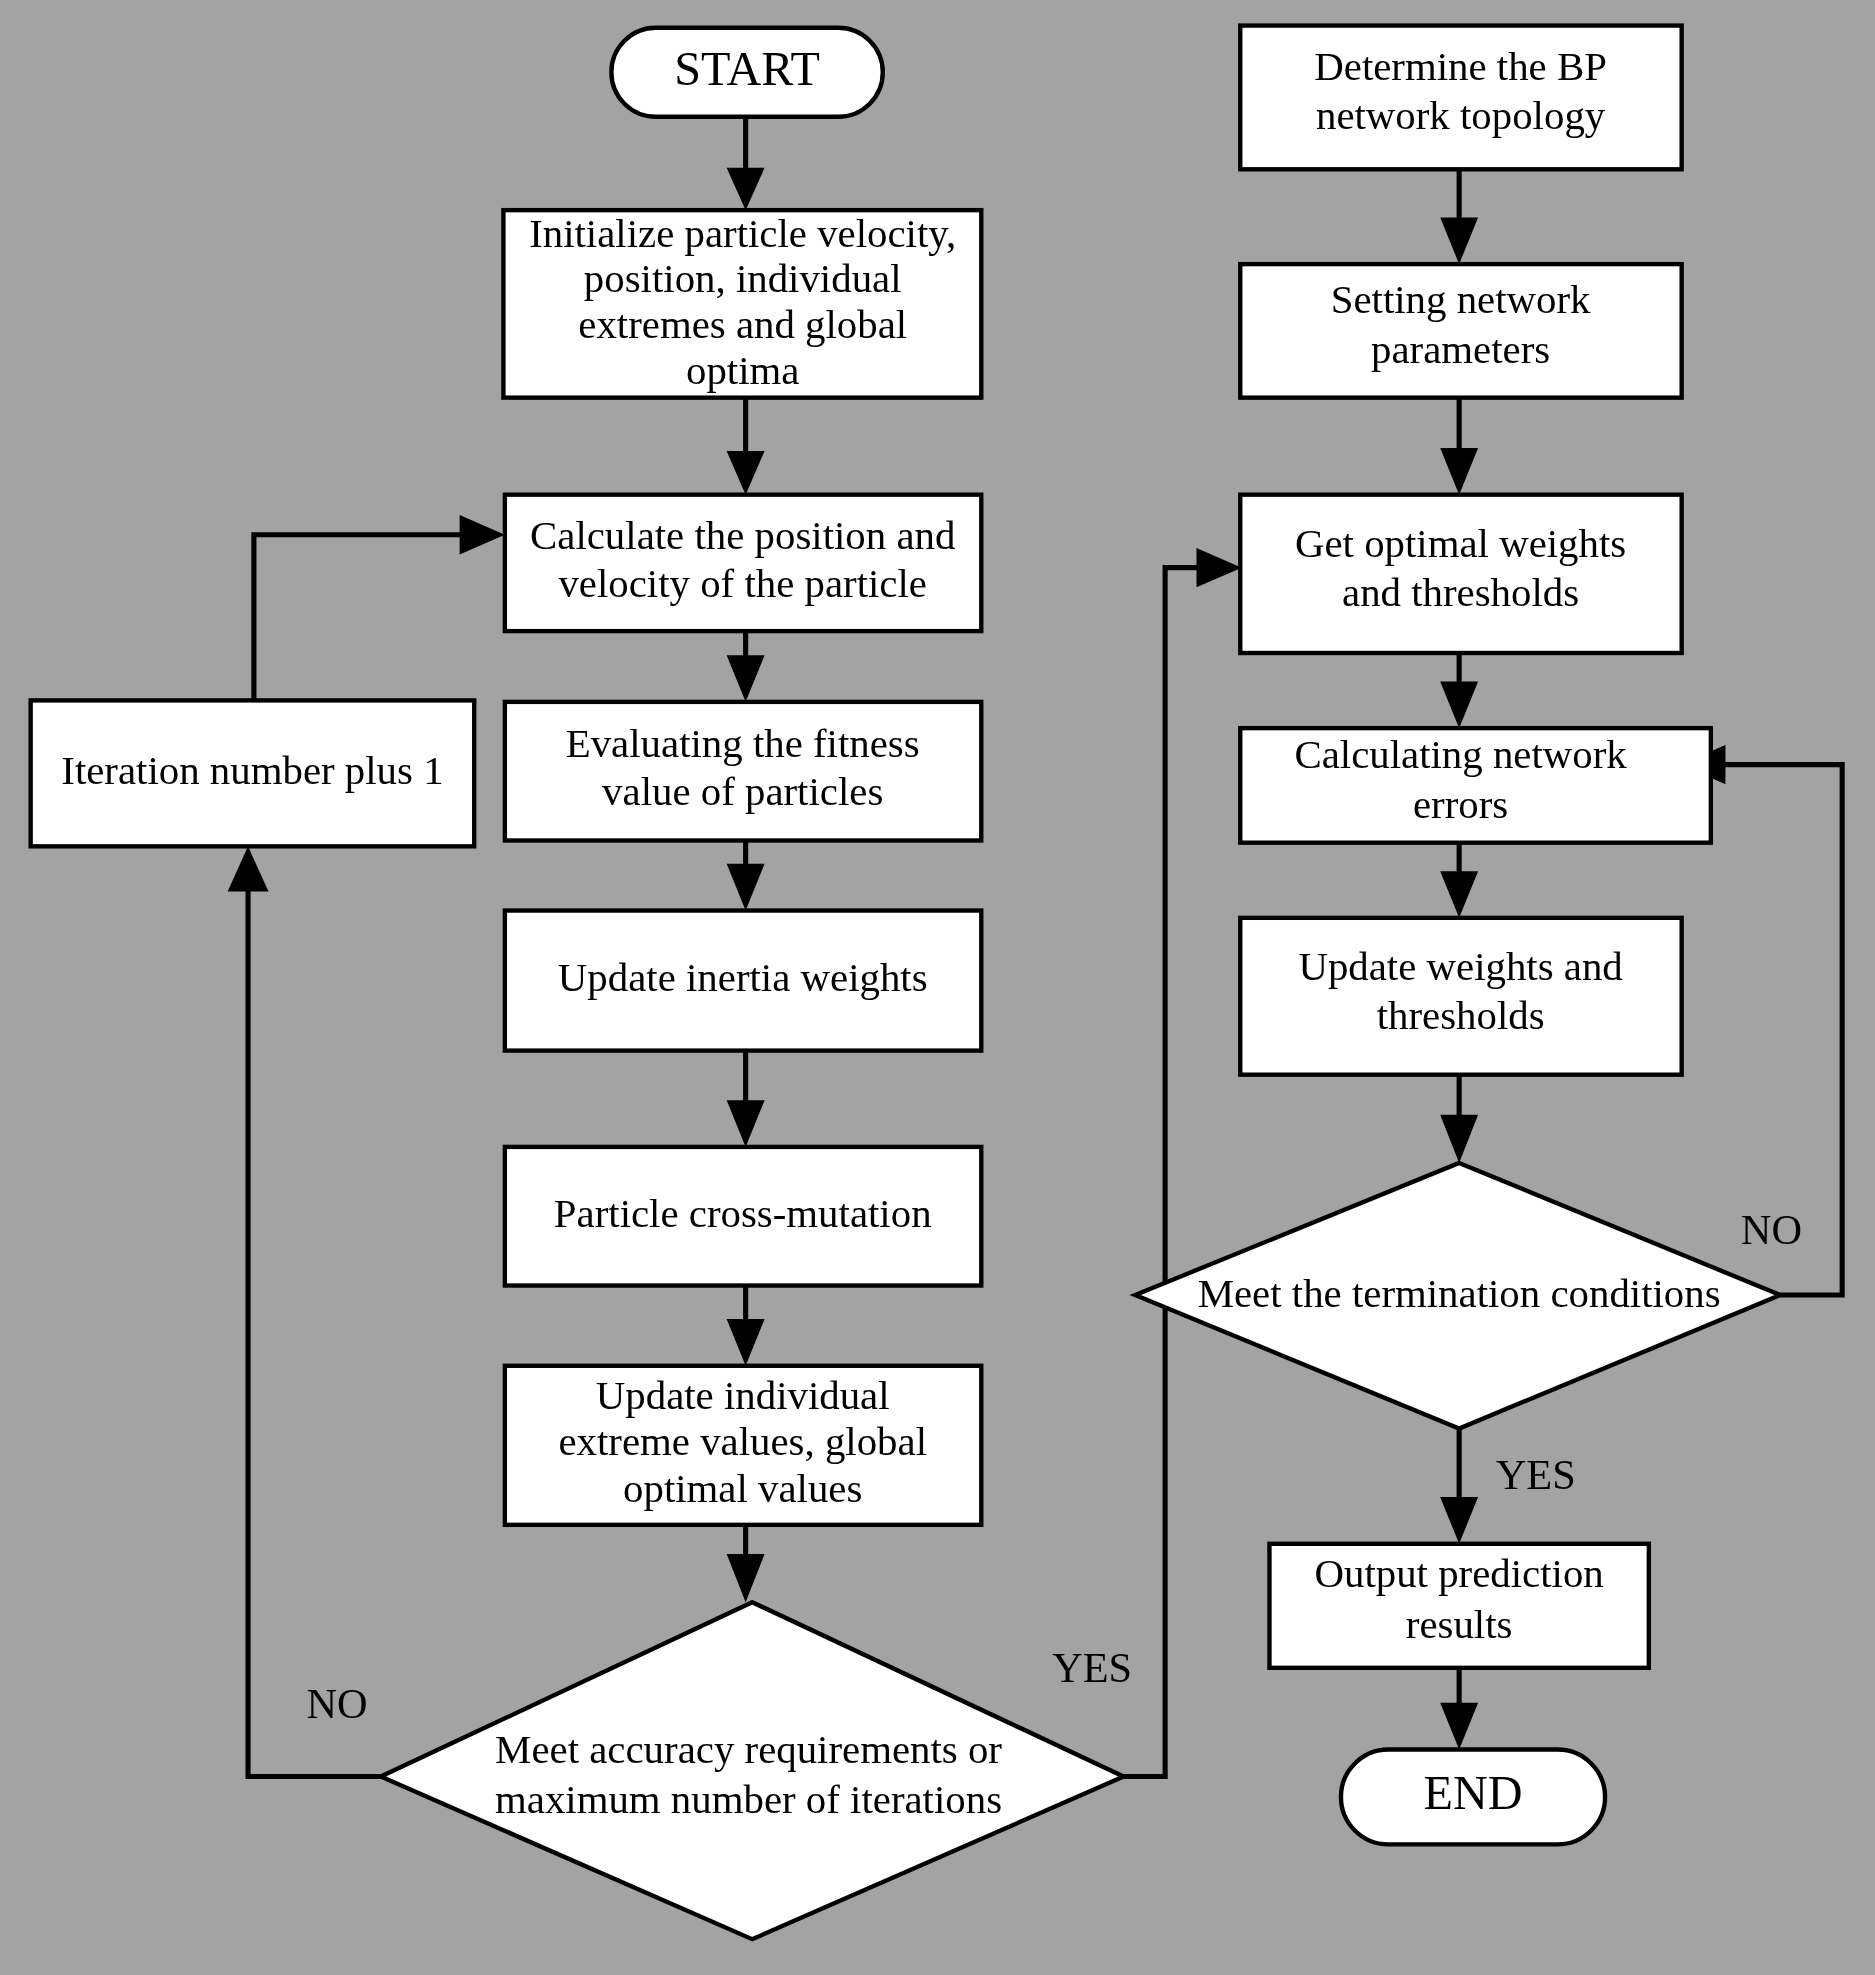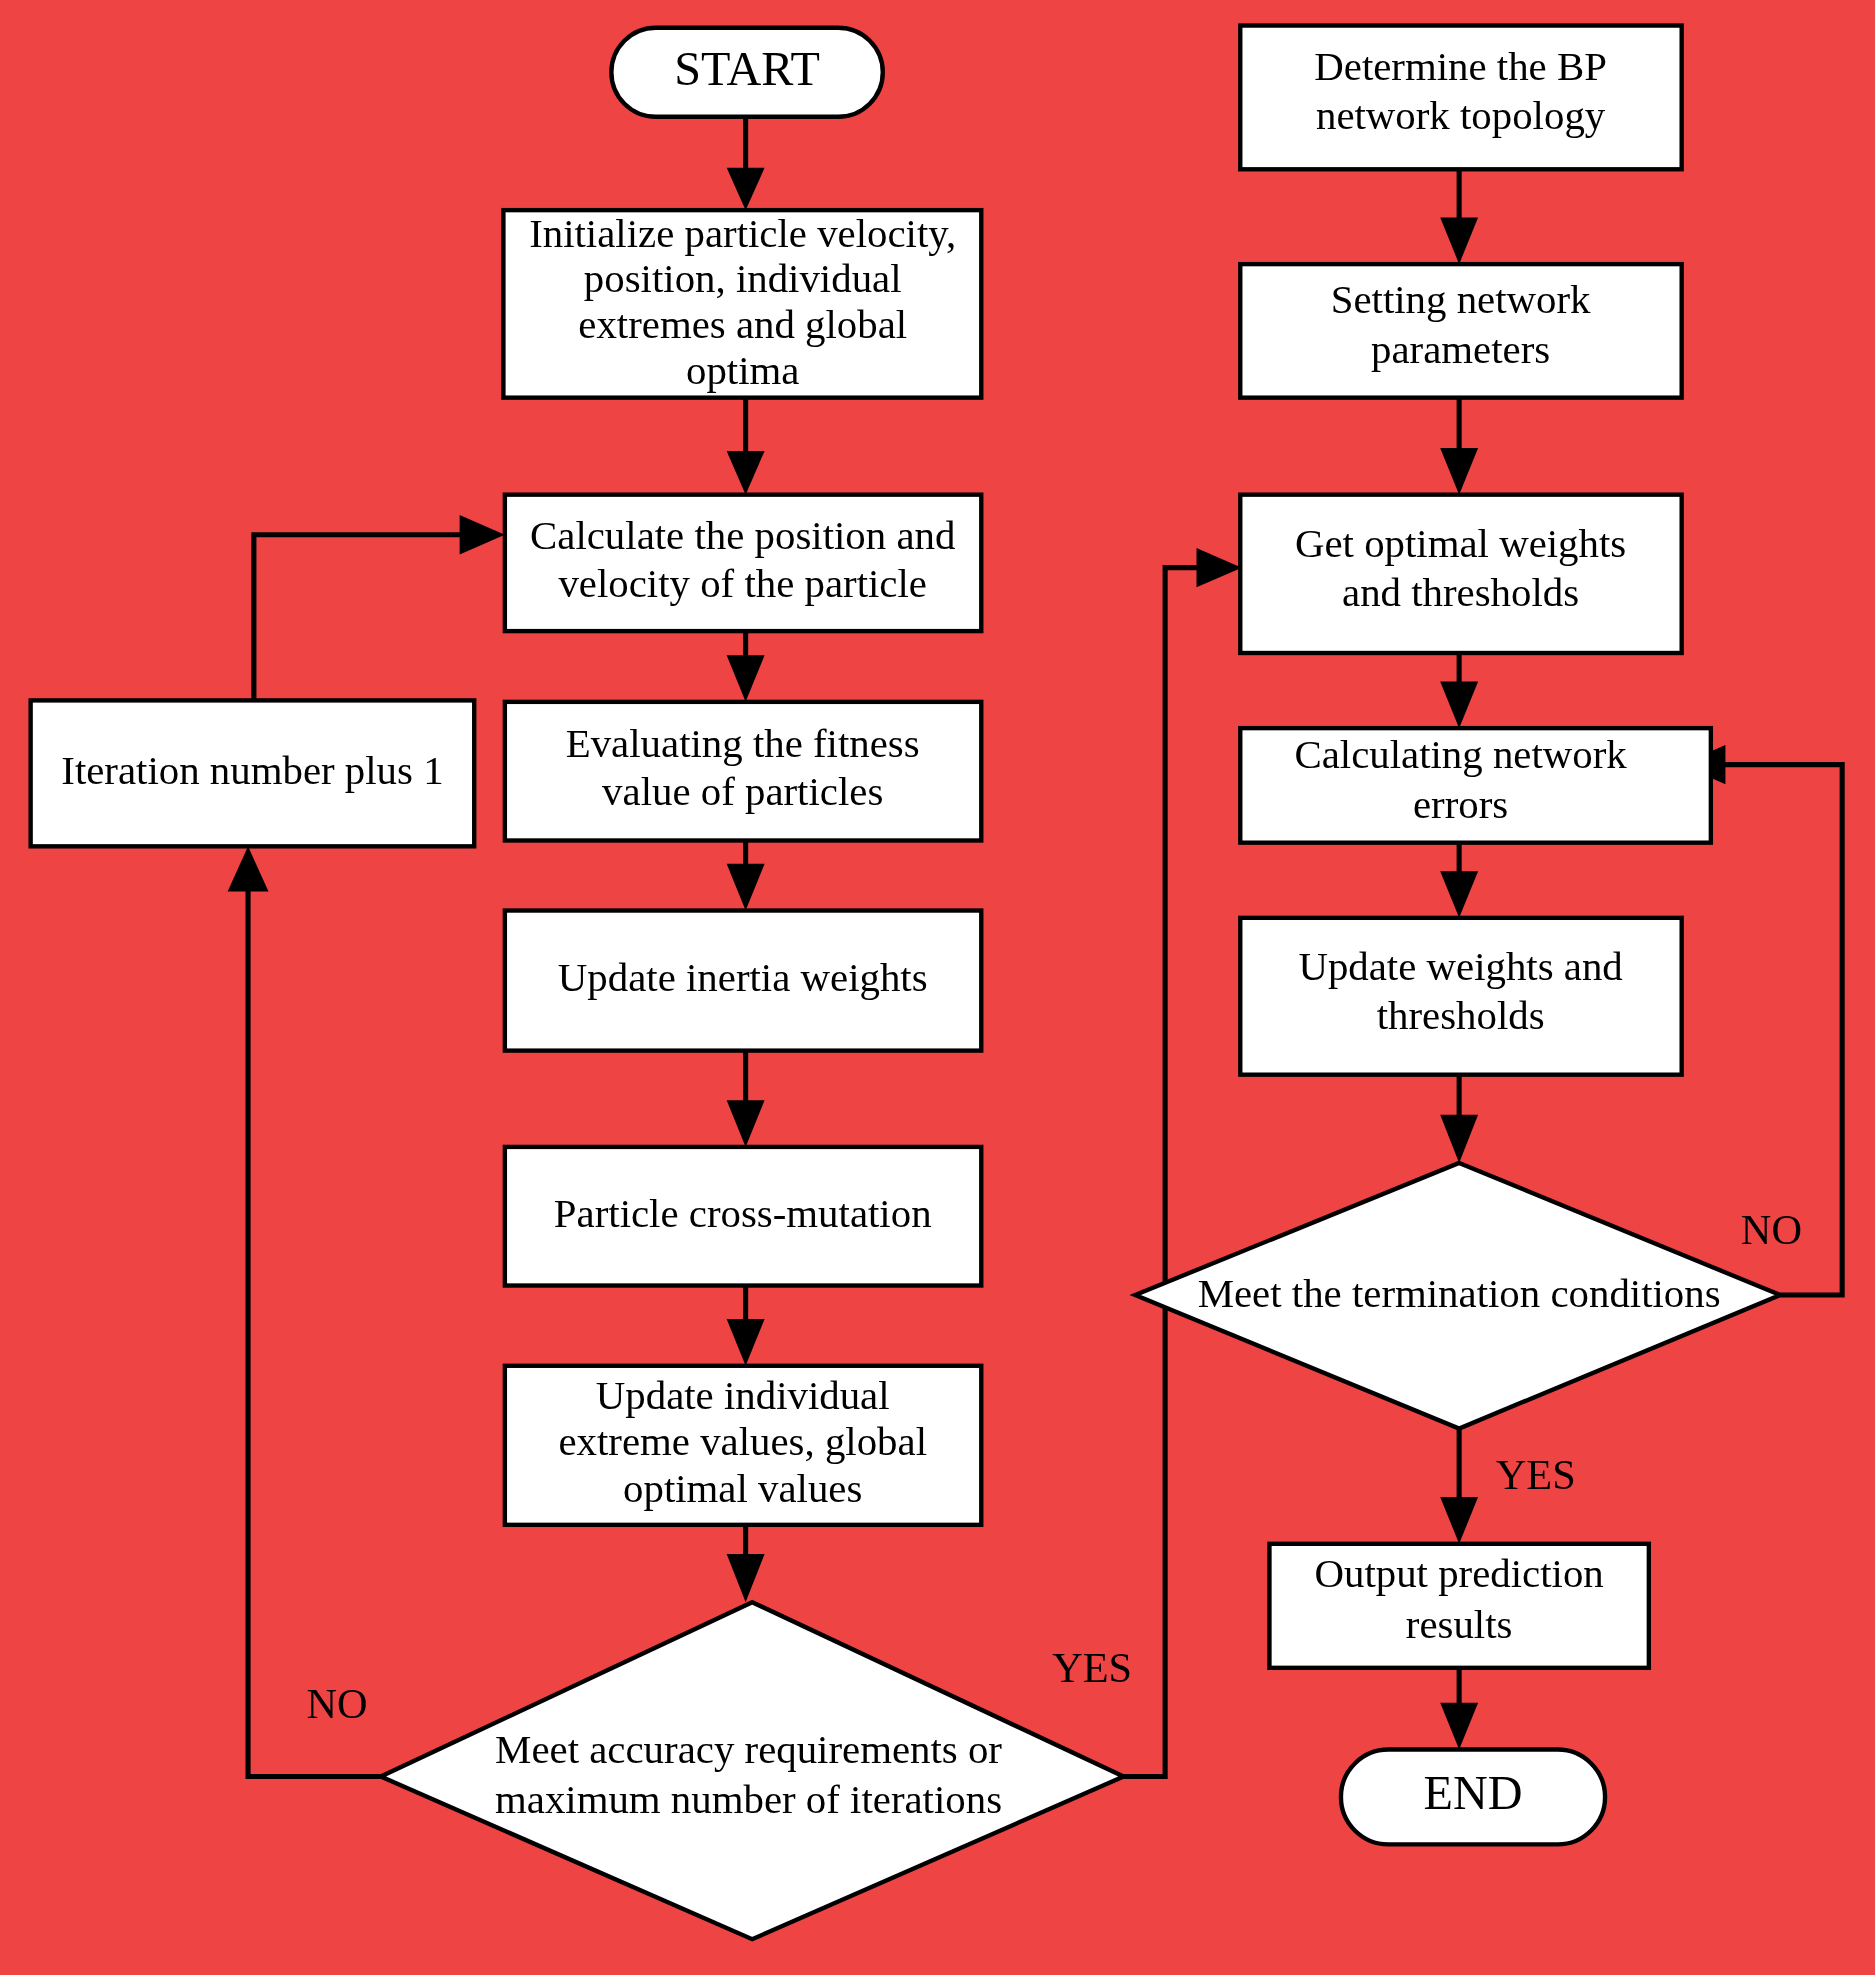--- a/index.html
+++ b/index.html
@@ -7,21 +7,21 @@
     padding: 0;
     background: #ffffff;
   }
   body {
     font-family: "Liberation Serif", "DejaVu Serif", serif;
   }
   #flowchart-root {
     position: relative;
     width: 1875px;
     height: 1975px;
-    background: #ef4444;
+    background: #a3a3a3;
     overflow: hidden;
   }
   svg#flow-svg {
     position: absolute;
     top: 0;
     left: 0;
     width: 1875px;
     height: 1975px;
     display: block;
   }

